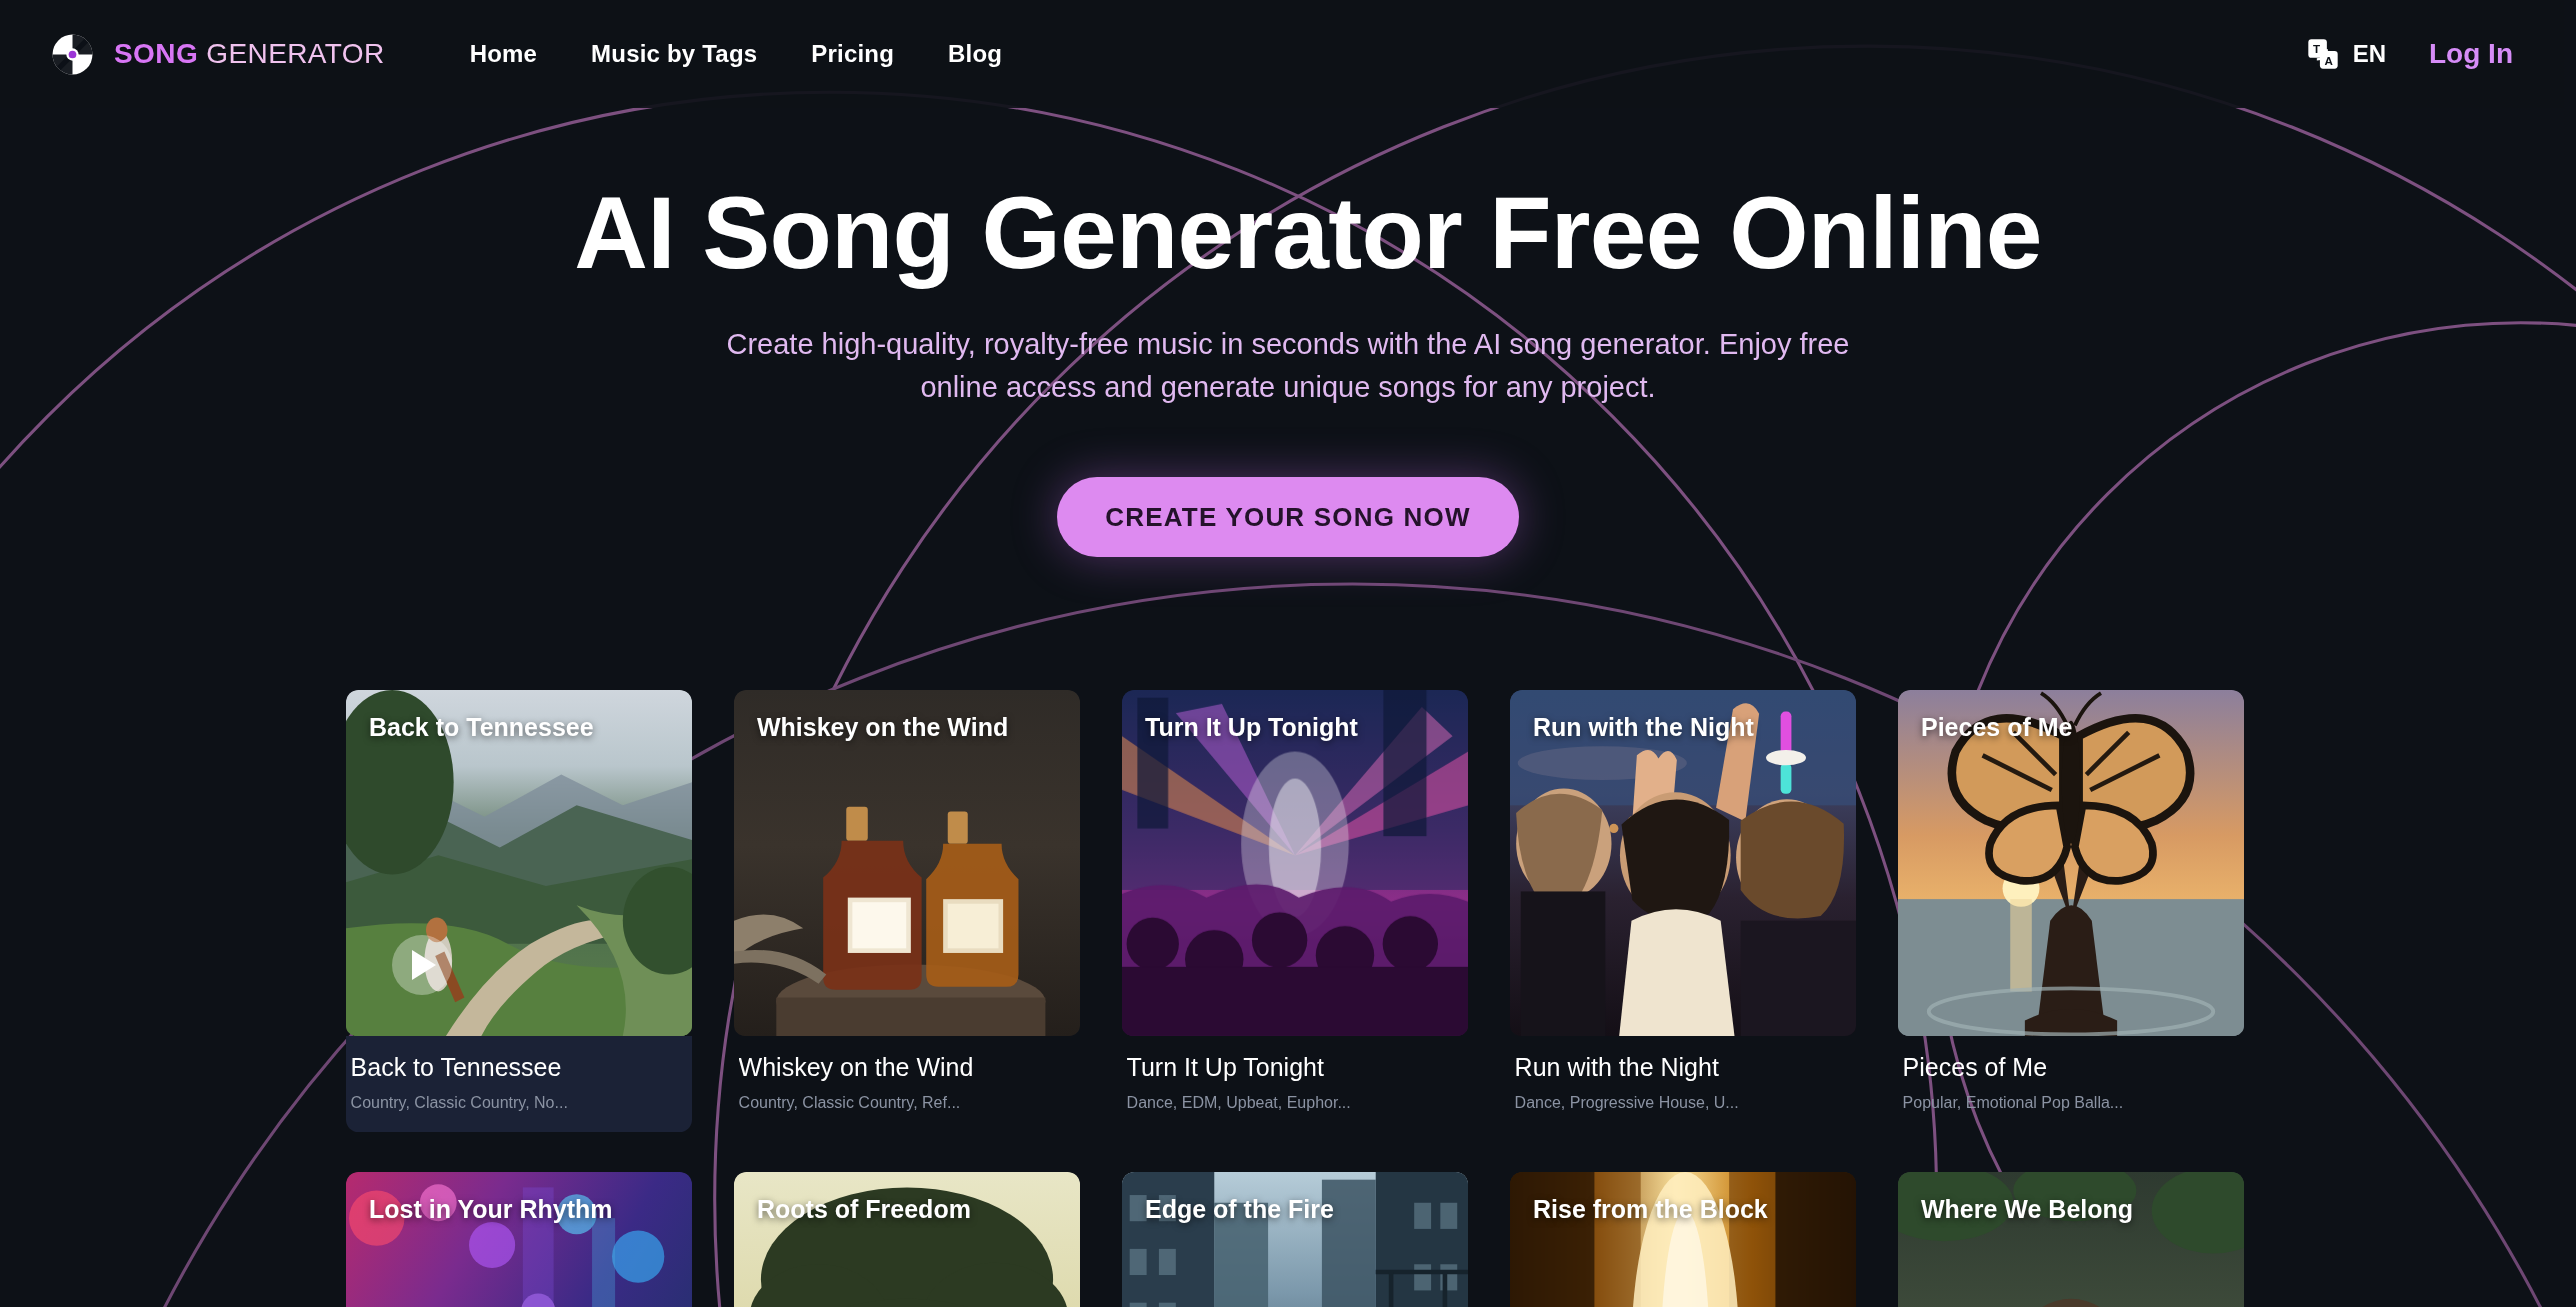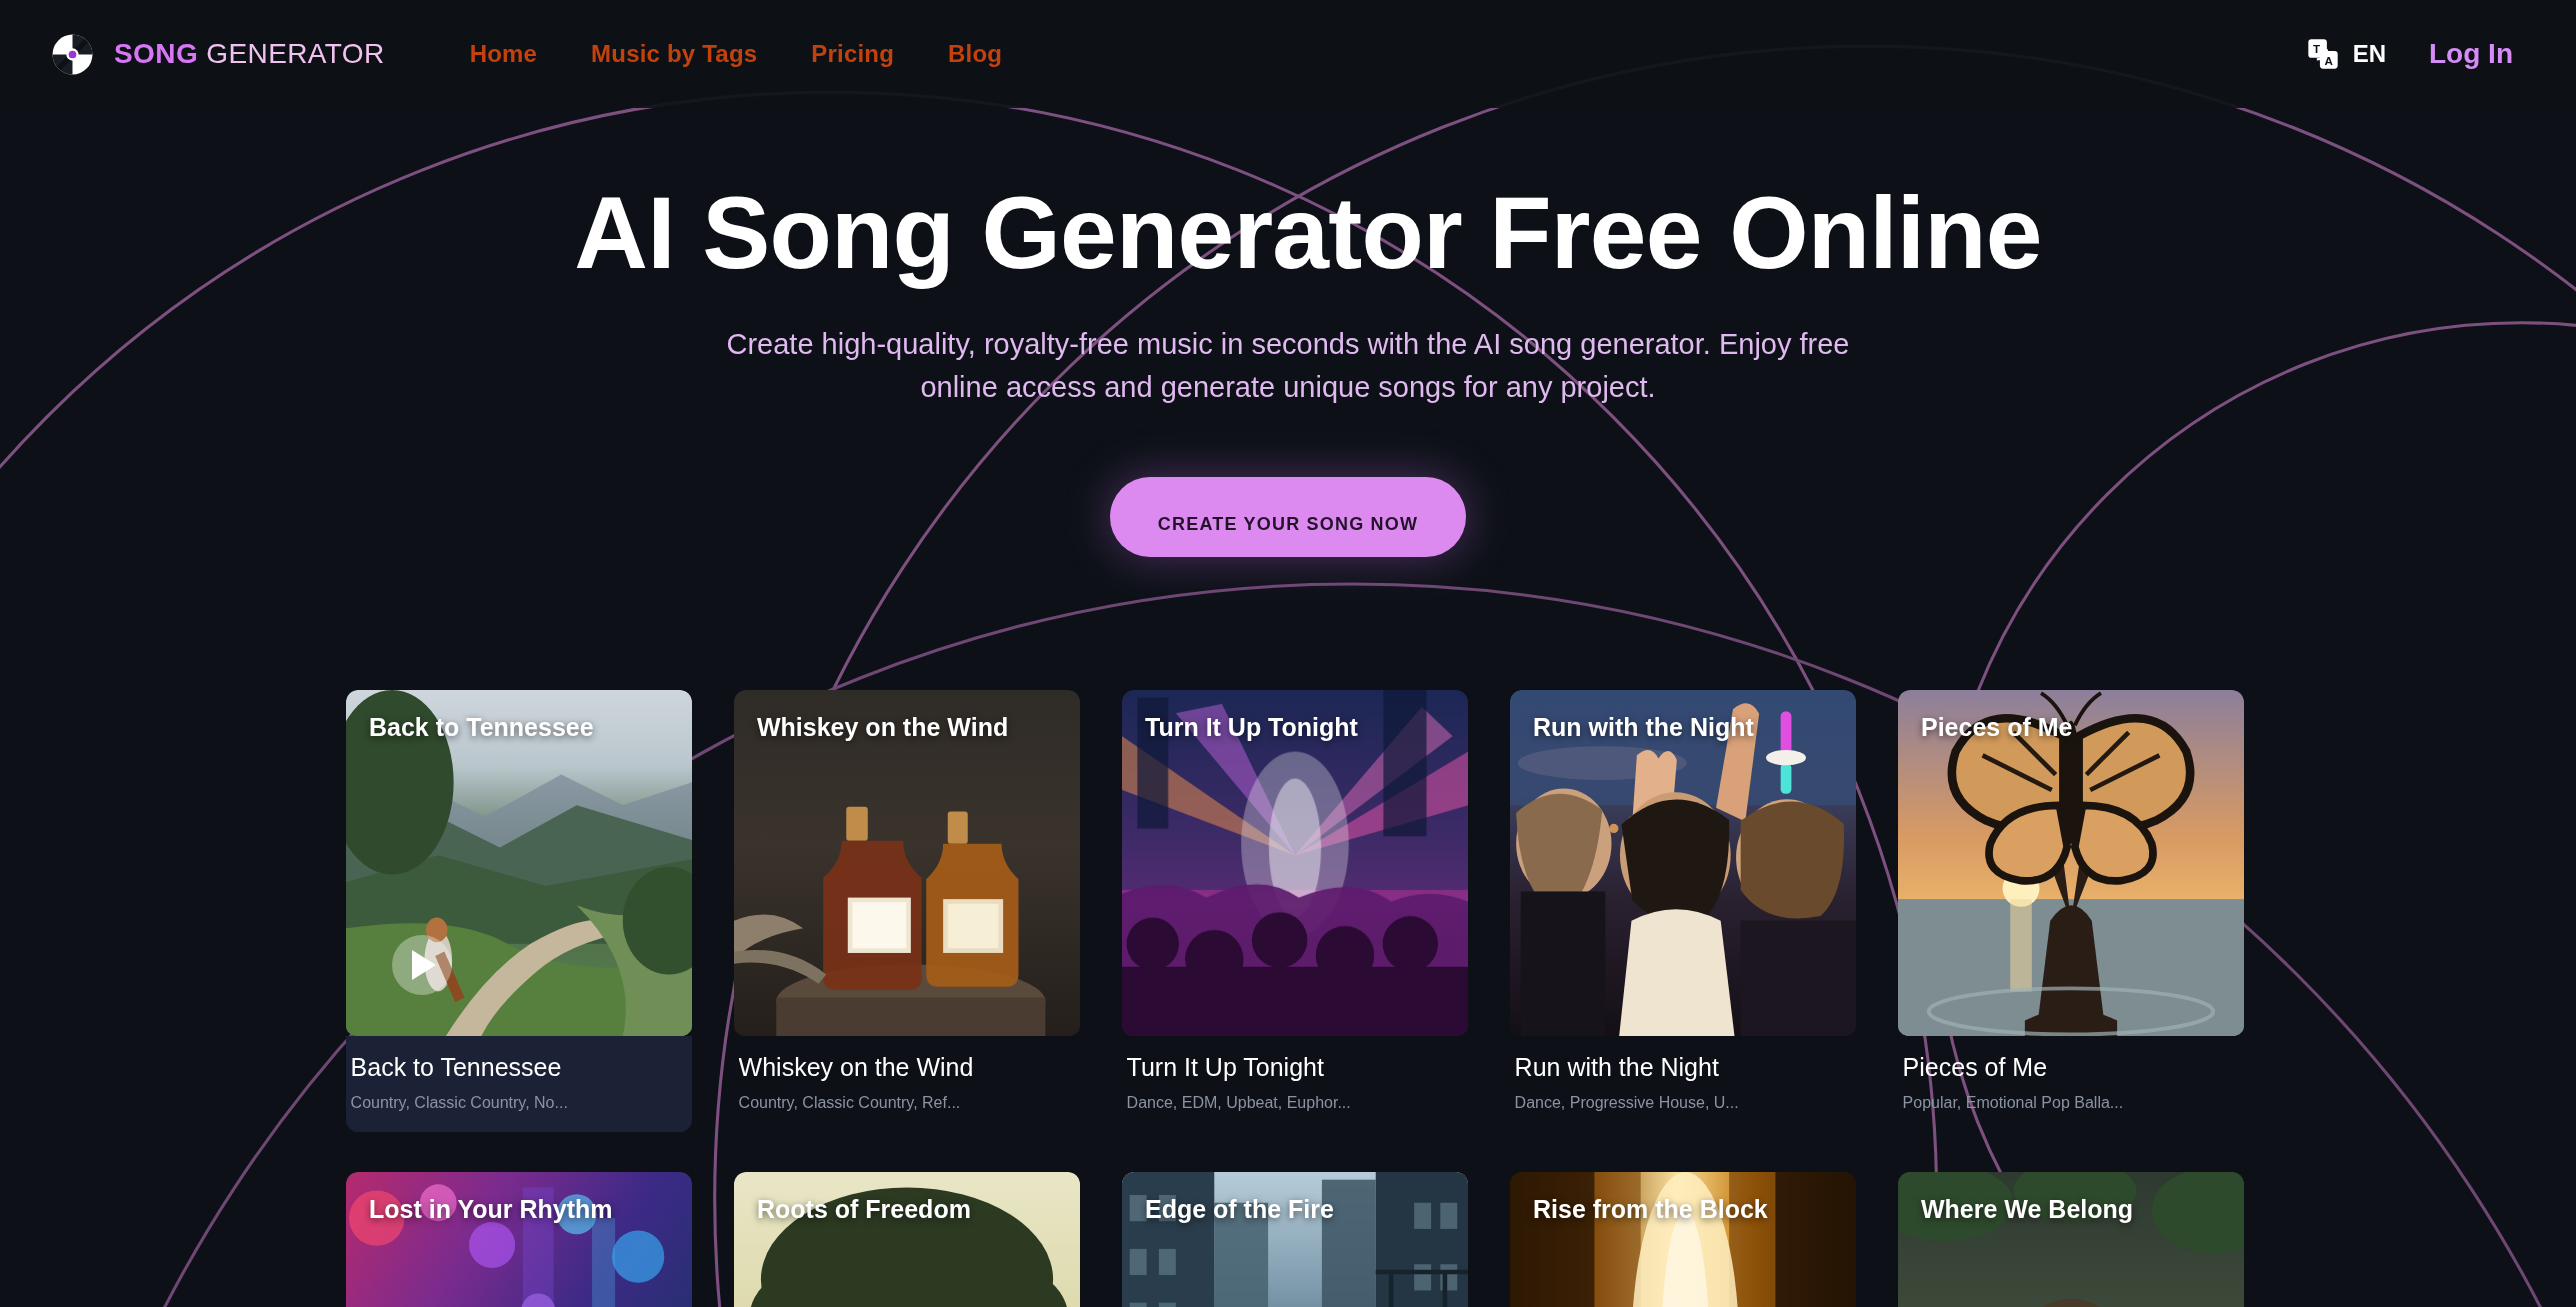--- a/index.html
+++ b/index.html
@@ -21,21 +21,21 @@
     background:rgba(13,17,23,0.92);
   }
   #brand { display:flex; align-items:center; gap:20px; margin-left:51px; }
   .disc-icon { width:43px; height:43px; position:relative; flex:none; }
   .brand-text { font-size:28px; font-weight:bold; letter-spacing:0.4px; white-space:nowrap; }
   .brand-song { color:#d876f5; }
   .brand-generator { color:#f0c2ee; font-weight:normal; }
 
   #nav { display:flex; align-items:center; gap:54px; margin-left:85px; }
   .nav-link {
-    color:#c2410c; font-size:24px; font-weight:bold; white-space:nowrap;
+    color:#ffffff; font-size:24px; font-weight:bold; white-space:nowrap;
     text-decoration:none; cursor:pointer; letter-spacing:0.2px;
   }
 
   #header-right { margin-left:auto; margin-right:51px; display:flex; align-items:center; gap:43px; }
   #lang-switch { display:flex; align-items:center; gap:12.3px; cursor:pointer; }
   .translate-icon { width:34px; height:34px; flex:none; }
   #lang-code { color:#ffffff; font-size:24px; font-weight:bold; }
   #login-link { color:#d68cf7; font-size:28px; font-weight:bold; text-decoration:none; cursor:pointer; white-space:nowrap; }
 
   
@@ -44,22 +44,22 @@
     margin-top:177px; color:#ffffff; font-size:102px; font-weight:bold;
     letter-spacing:-0.8px; line-height:1.1;padding-left:40px;
   }
   #hero-sub {
     margin:34px auto 0; width:1130px; color:#e0b9f0;
     font-size:29px; line-height:1.48; font-weight:normal;
   }
   #cta-wrap { margin-top:68px; display:flex; justify-content:center; }
   #cta-button {
     background:#dd8af0; color:#24122b;
-    font-size:18px; font-weight:bold; letter-spacing:1.2px;
-    padding:7px 48px; height:80px; line-height:80px; border:none;
+    font-size:26px; font-weight:bold; letter-spacing:1.2px;
+    padding:0 48px; height:80px; line-height:80px; border:none;
     border-radius:40px; cursor:pointer;
     box-shadow:0 0 46px rgba(200,110,240,0.35);
     font-family:"Liberation Sans", sans-serif;
   }
 
   
   #song-grid {
     position:absolute; top:690px; left:346px; width:1883px;
     display:grid; grid-template-columns:repeat(5, 346px); gap:40px 42px; z-index:10;
   }

